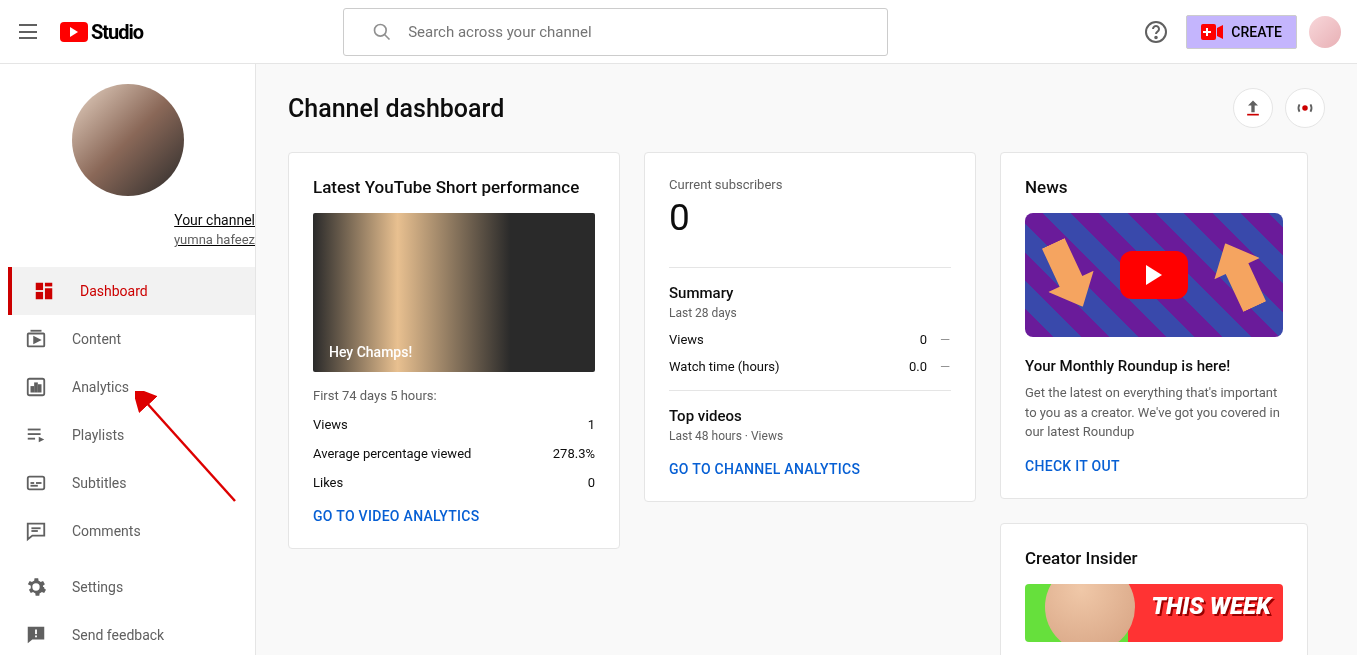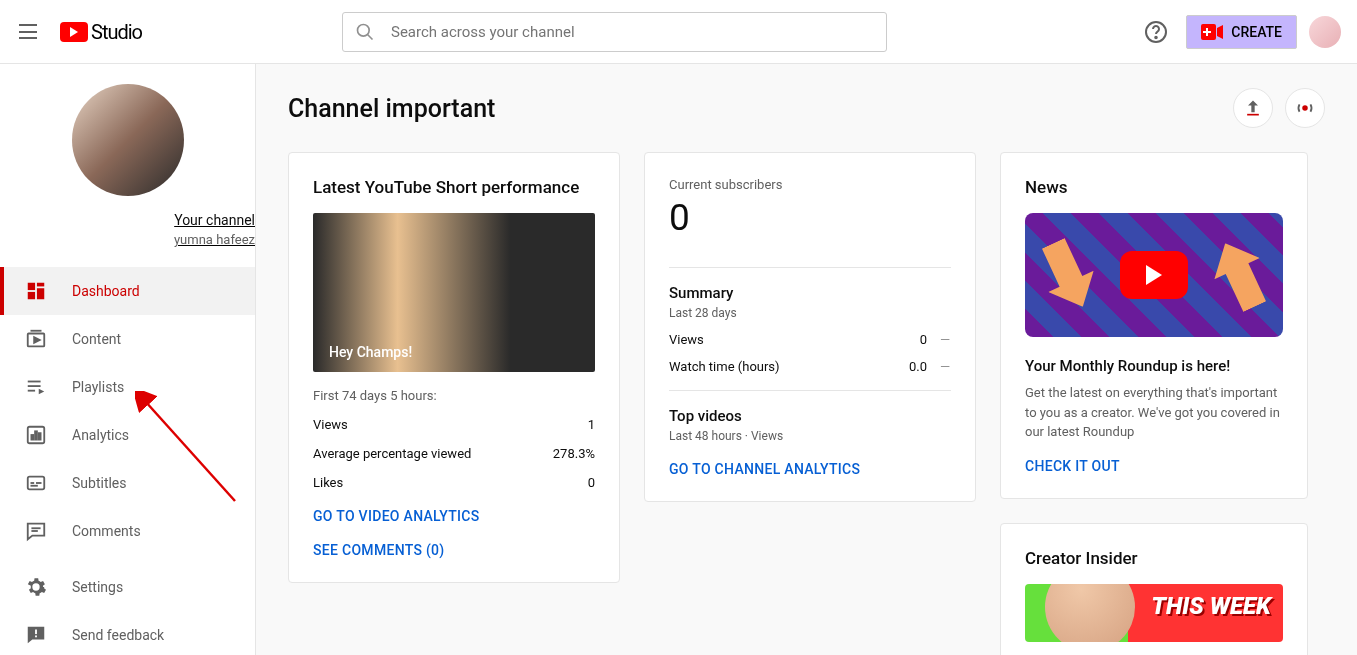--- a/index.html
+++ b/index.html
@@ -4,45 +4,45 @@
 <style>
 * { margin: 0; padding: 0; box-sizing: border-box; font-family: Roboto, Arial, sans-serif; }
 body { width: 1357px; height: 655px; overflow: hidden; background: #fff; }
 
 .header { height: 64px; border-bottom: 1px solid #e5e5e5; display: flex; align-items: center; padding: 0 16px; }
 .hamburger { width: 24px; height: 24px; cursor: pointer; margin-right: 20px; display: flex; flex-direction: column; justify-content: space-evenly; }
 .hamburger span { height: 2px; background: #606060; width: 18px; margin: 0 auto; }
 .logo { display: flex; align-items: center; margin-right: 60px; }
 .logo-play { background: #ff0000; width: 28px; height: 20px; border-radius: 4px; display: flex; align-items: center; justify-content: center; margin-right: 3px; }
 .logo-play::after { content: ''; border-left: 8px solid #fff; border-top: 5px solid transparent; border-bottom: 5px solid transparent; }
-.logo-text { font-weight: 400; font-size: 20px; letter-spacing: -1px; }
+.logo-text { font-weight: 700; font-size: 20px; letter-spacing: -1px; }
 
 .search-container { flex: 0 0 545px; margin-left: 140px; }
-.search-box { height: 40px; border: 1px solid #ccc; border-radius: 3px; display: flex; align-items: center; padding: 0 12px; }
+.search-box { height: 48px; border: 1px solid #ccc; border-radius: 3px; display: flex; align-items: center; padding: 0 28px; }
 .search-icon { color: #909090; margin-right: 16px; }
 .search-input { border: none; outline: none; font-size: 15px; color: #606060; flex: 1; background: transparent; }
 
 .header-right { margin-left: auto; display: flex; align-items: center; gap: 12px; }
 .help-icon { width: 36px; height: 36px; display: flex; align-items: center; justify-content: center; cursor: pointer; color: #606060; }
 .create-btn { border: 1px solid #ccc; background: #c4b5fd; padding: 8px 14px; display: flex; align-items: center; gap: 8px; cursor: pointer; border-radius: 2px; font-size: 14px; font-weight: 500; }
 .create-btn-icon { color: #ff0000; }
 .avatar { width: 32px; height: 32px; border-radius: 50%; background: linear-gradient(135deg, #f8d7da, #e8b0b5); }
 
 .layout { display: flex; height: calc(100% - 64px); }
 .sidebar { width: 256px; border-right: 1px solid #e5e5e5; overflow-y: auto; position: relative; }
 .sidebar::-webkit-scrollbar { width: 8px; }
 .sidebar::-webkit-scrollbar-thumb { background: #ccc; border-radius: 4px; }
 
 .channel-section { text-align: right; padding: 20px 0; text-decoration: underline; }
 .channel-avatar { width: 112px; height: 112px; border-radius: 50%; margin: 0 auto 16px; background: linear-gradient(135deg, #e8d5c5 0%, #8a6858 50%, #2a2a2a 100%); }
 .channel-label { font-size: 14px; color: #0d0d0d; margin-bottom: 4px; }
 .channel-name { font-size: 13px; color: #606060; }
 
 .nav-item { height: 48px; display: flex; align-items: center; padding: 0 24px; cursor: pointer; gap: 24px; font-size: 14px; color: #606060; }
-.nav-item.active { background: #f2f2f2; color: #c00; border-left: 4px solid #c00; padding-left: 20px; }
+.nav-item.active { background: #f2f2f2; color: #c00; border-left: 4px solid #c00; padding-left: 20px; margin-left: 8px; }
 .nav-item.active .nav-icon { color: #c00; }
 .nav-icon { width: 24px; height: 24px; display: flex; align-items: center; justify-content: center; }
 
 .main { flex: 1; background: #f9f9f9; overflow-y: auto; padding: 24px 32px; position: relative; }
 .page-header { display: flex; align-items: center; justify-content: space-between; margin-bottom: 24px; }
 .page-title { font-size: 25px; font-weight: 500; color: #0d0d0d; }
 .page-actions { display: flex; gap: 12px; }
 .round-btn { width: 40px; height: 40px; border-radius: 50%; background: #fff; border: 1px solid #e5e5e5; display: flex; align-items: center; justify-content: center; cursor: pointer; }
 
 .cards { display: flex; gap: 24px; align-items: flex-start; }
@@ -157,43 +157,43 @@
           <svg width="22" height="22" viewBox="0 0 24 24" fill="none" stroke="currentColor" stroke-width="2">
             <rect x="3" y="6" width="18" height="14" rx="1"></rect>
             <path d="M6 3h12"></path>
             <polygon points="10,10 10,16 16,13" fill="currentColor"></polygon>
           </svg>
         </span>
       <span>Content</span>
     </div>
     <div class="nav-item">
       <span class="nav-icon">
+          <svg width="22" height="22" viewBox="0 0 24 24" fill="none" stroke="currentColor" stroke-width="2">
+            <rect x="3" y="3" width="18" height="18" rx="2"></rect>
+            <rect x="7" y="12" width="2" height="5" fill="currentColor"></rect>
+            <rect x="11" y="8" width="2" height="9" fill="currentColor"></rect>
+            <rect x="15" y="10" width="2" height="7" fill="currentColor"></rect>
+          </svg>
+        </span>
+      <span>Analytics</span>
+    </div>
+    <div class="nav-item">
+      <span class="nav-icon">
           <svg width="22" height="22" viewBox="0 0 24 24" fill="currentColor">
             <rect x="3" y="5" width="14" height="2"></rect>
             <rect x="3" y="10" width="14" height="2"></rect>
             <rect x="3" y="15" width="8" height="2"></rect>
             <polygon points="15,14 15,20 21,17"></polygon>
           </svg>
         </span>
       <span>Playlists</span>
     </div>
     <div class="nav-item">
       <span class="nav-icon">
           <svg width="22" height="22" viewBox="0 0 24 24" fill="none" stroke="currentColor" stroke-width="2">
-            <rect x="3" y="3" width="18" height="18" rx="2"></rect>
-            <rect x="7" y="12" width="2" height="5" fill="currentColor"></rect>
-            <rect x="11" y="8" width="2" height="9" fill="currentColor"></rect>
-            <rect x="15" y="10" width="2" height="7" fill="currentColor"></rect>
-          </svg>
-        </span>
-      <span>Analytics</span>
-    </div>
-    <div class="nav-item">
-      <span class="nav-icon">
-          <svg width="22" height="22" viewBox="0 0 24 24" fill="none" stroke="currentColor" stroke-width="2">
             <rect x="3" y="5" width="18" height="14" rx="2"></rect>
             <line x1="6" y1="12" x2="10" y2="12"></line>
             <line x1="12" y1="12" x2="18" y2="12"></line>
             <line x1="6" y1="15" x2="14" y2="15"></line>
           </svg>
         </span>
       <span>Subtitles</span>
     </div>
     <div class="nav-item">
       <span class="nav-icon">
@@ -222,21 +222,21 @@
             <rect x="11" y="6" width="2" height="5" fill="#fff"></rect>
             <rect x="11" y="12.5" width="2" height="2" fill="#fff"></rect>
           </svg>
         </span>
       <span>Send feedback</span>
     </div>
   </div>
 
   <div class="main">
     <div class="page-header">
-      <h1 class="page-title">Channel important</h1>
+      <h1 class="page-title">Channel dashboard</h1>
       <div class="page-actions">
         <div class="round-btn">
           <svg width="20" height="20" viewBox="0 0 24 24" fill="#606060">
               <path d="M12 3l6 6h-4v8h-4v-8H6l6-6z"></path>
               <rect x="5" y="19" width="14" height="2" fill="#c00"></rect>
             </svg>
         </div>
         <div class="round-btn">
           <svg width="22" height="22" viewBox="0 0 24 24" fill="none" stroke="#606060" stroke-width="2">
               <path d="M6 8a8 8 0 0 0 0 8M18 8a8 8 0 0 1 0 8"></path>
@@ -259,21 +259,20 @@
           </div>
         <div class="stat-row">
             <span>Average percentage viewed</span>
             <span>278.3%</span>
           </div>
         <div class="stat-row">
             <span>Likes</span>
             <span>0</span>
           </div>
         <a class="card-link">GO TO VIDEO ANALYTICS</a>
-        <a class="card-link">SEE COMMENTS (0)</a>
       </div>
 
       <div class="card card-analytics">
         <div class="sub-label">Current subscribers</div>
         <div class="sub-count">0</div>
         <div class="divider"></div>
         <div class="summary-title">Summary</div>
         <div class="summary-sub">Last 28 days</div>
         <div class="metric-row">
           <span class="metric-label">Views</span>

